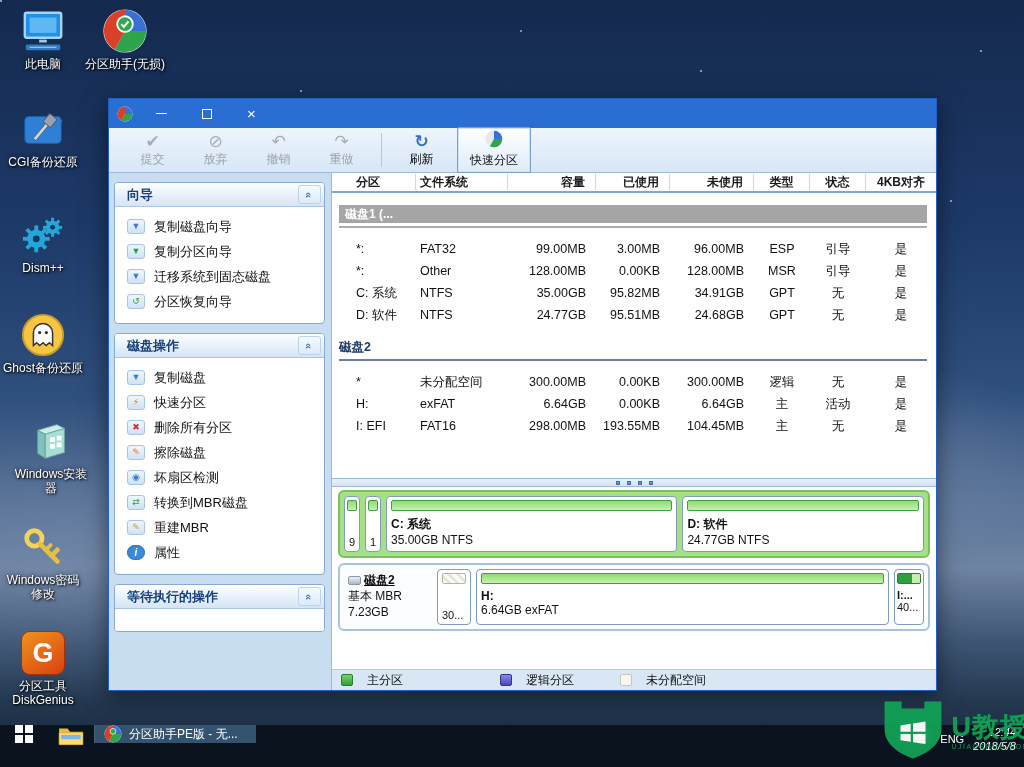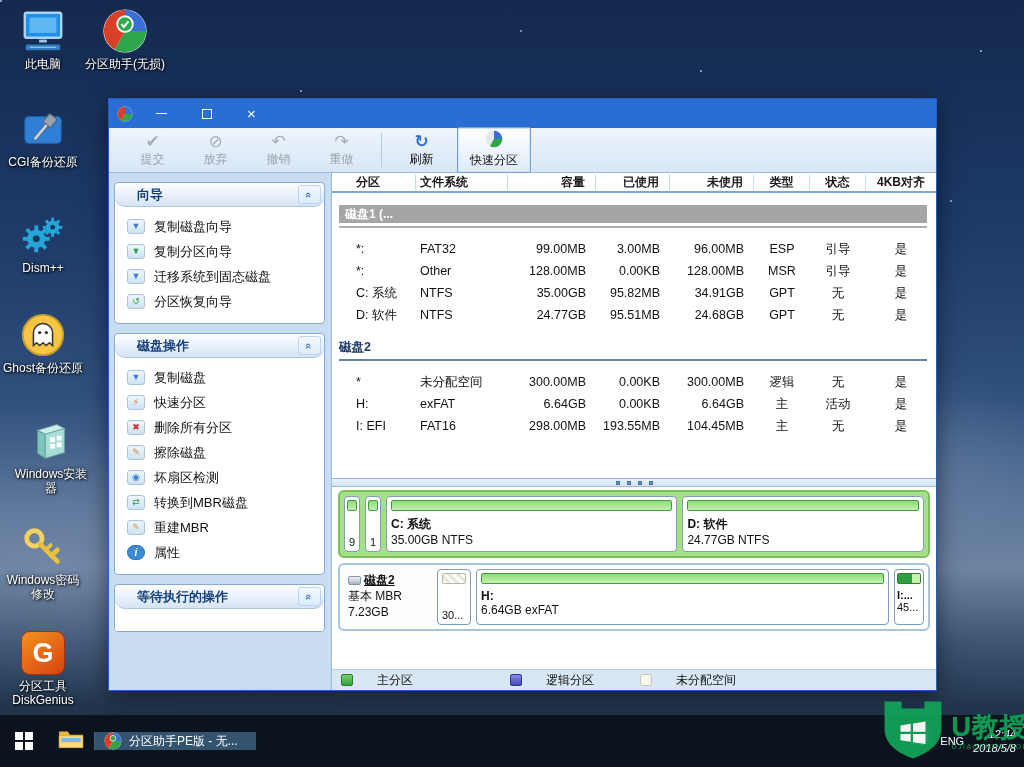--- a/index.html
+++ b/index.html
@@ -52,22 +52,22 @@
   .tbtn-q { display:flex; flex-direction:column; align-items:center; gap:1px; font-size:12px; color:#111;
     border:1px solid #7aa0cc; border-radius:2px; background:linear-gradient(#ffffff,#ddebfa);
     padding:2px 12px 3px; margin-left:4px; box-shadow:0 0 0 1px #cfe3f7 inset; }
 
   .wbody { flex:1; display:flex; min-height:0; }
 
   
   .sidebar { width:223px; flex:0 0 223px; background:#c9ddf1; border-right:1px solid #9db9d9; padding:9px 6px 0 5px; }
   .panel { background:#fff; border:1px solid #88aad2; border-radius:4px; margin-bottom:9px; overflow:hidden; }
   .panel-h { height:24px; background:linear-gradient(#fdfeff,#d5e4f5); border-bottom:1px solid #abc5e3;
-    display:flex; justify-content:space-between; align-items:center; padding:0 3px 0 22px;
-    color:#16407c; font-weight:bold; font-size:13px;border-radius:10px; }
+    display:flex; justify-content:space-between; align-items:center; padding:0 3px 0 12px;
+    color:#16407c; font-weight:bold; font-size:13px; }
   .chev { width:23px; height:19px; background:linear-gradient(#f4f9fe,#dcebfa); border:1px solid #bcd3ec;
     border-radius:3px; color:#4a7ab5; display:flex; align-items:center; justify-content:center; font-size:11px; }
   .chev b { display:block; transform:rotate(90deg); font-weight:bold; }
   .panel-items { padding:7px 0 9px; }
   .pitem { display:flex; align-items:center; gap:9px; padding:3.5px 12px; font-size:13px; color:#111; }
   .pic { width:18px; height:15px; flex:0 0 18px; border-radius:3px; border:1px solid #a8c4e0;
     background:linear-gradient(#eef6fd,#cfe2f4); font-size:9px; line-height:13px; text-align:center; }
   .c-blue{color:#3a7bd5;} .c-green{color:#2f9e3f;} .c-orange{color:#e07b20;} .c-red{color:#d23030;} .c-gold{color:#c9a227;}
   .pic.info { background:#3a8ad8; color:#fff; font-weight:bold; font-style:italic; font-size:10px; border-color:#2a6ab0; border-radius:8px; }
   .pending-body { height:22px; background:#fff; }
@@ -114,30 +114,30 @@
   .pblock.sm { width:16px; flex:0 0 16px; padding:3px 2px; }
   .pblock.sm .num { margin-top:auto; text-align:center; font-size:11px; }
   .pblock.w30 { width:34px; flex:0 0 34px; }
   .pblock.w30 .num { margin-top:auto; font-size:11px; }
   .pblock.w26 { width:30px; flex:0 0 30px; padding:3px 2px; }
   .pblock.w26 .l1,.pblock.w26 .l2 { font-size:11px; }
   .grow4 { flex-grow:4; } .grow3 { flex-grow:3; } .grow1 { flex-grow:1; }
 
   .legendbar { height:21px; flex:0 0 21px; background:#d9e7f5; border-top:1px solid #b7cde6;
     display:flex; align-items:center; font-size:12px; color:#111; padding-left:9px; }
-  .lgit { display:flex; align-items:center; gap:24px; }
+  .lgit { display:flex; align-items:center; gap:14px; }
   .lgsq { width:12px; height:12px; border-radius:2px; }
   .lg-green { background:linear-gradient(#7ed06a,#2f9e3f); border:1px solid #2a7a2a; }
   .lg-blue  { background:linear-gradient(#8a8ae8,#4848b8); border:1px solid #33338a; }
   .lg-un    { background:#f7f7ef; border:1px solid #c6c6b2; }
   .ml97 { margin-left:97px; } .ml44 { margin-left:46px; }
 
   
-  #taskbar { position:absolute; left:0; bottom:0; width:100%; height:52px; background:rgba(10,17,27,.92);
-    display:flex; align-items:center; z-index:5; }
+  #taskbar { position:absolute; left:0; bottom:0; width:100%; height:42px; background:rgba(10,17,27,.92);
+    display:flex; align-items:flex-start; z-index:5; }
   .tb-btn { width:47px; display:flex; align-items:center; justify-content:center; }
   .winlogo { display:grid; grid-template-columns:8px 8px; grid-template-rows:8px 8px; gap:2px; }
   .winlogo i { background:#fff; }
   .tb-app { width:162px; background:#33536f; display:flex; align-items:center; gap:7px; padding:0 9px;
     color:#fff; font-size:12px; border-left:1px solid rgba(255,255,255,.08); }
   .tb-app span { white-space:nowrap; overflow:hidden; }
   .tb-tray { margin-left:auto; display:flex; align-items:center; gap:9px; color:#fff; padding-right:8px; }
   .tb-lang { font-size:11px; }
   .tb-clock { font-size:11px; text-align:right; line-height:1.3;font-style:italic; }
 
@@ -548,21 +548,21 @@
             <div class="num">30...</div>
           </div>
           <div class="pblock grow1">
             <div class="pstrip prim"></div>
             <div class="l1">H:</div>
             <div class="l2">6.64GB exFAT</div>
           </div>
           <div class="pblock w26">
             <div class="pstrip used"></div>
             <div class="l1">I:...</div>
-            <div class="l2">45...</div>
+            <div class="l2">40...</div>
           </div>
         </div>
       </div>
 
       <div class="legendbar">
         <div class="lgit">
           <span class="lgsq lg-green"></span>
           <span>主分区</span>
         </div>
         <div class="lgit ml97">

